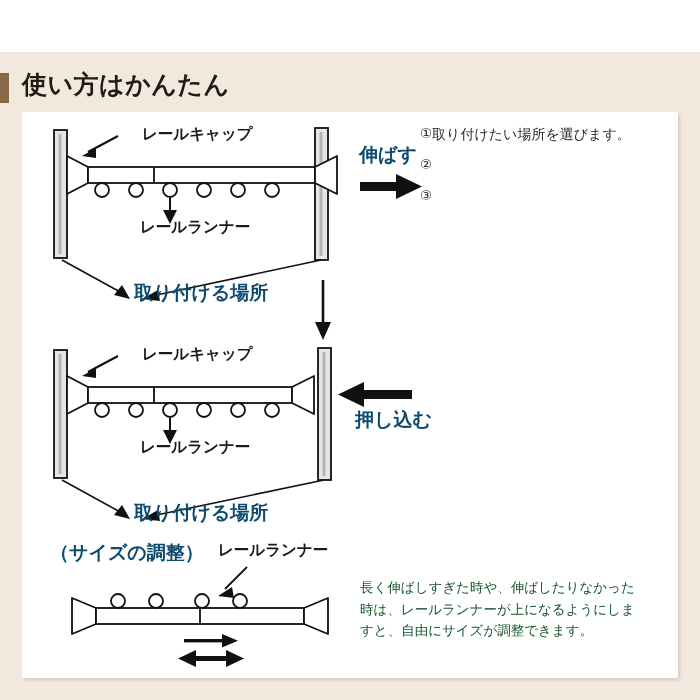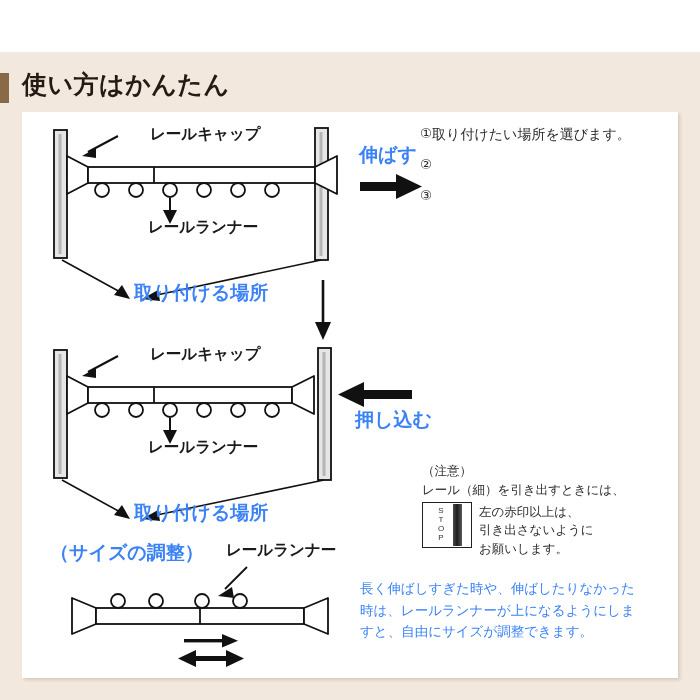--- a/index.html
+++ b/index.html
@@ -72,27 +72,26 @@
   }
 
   
   .diagram { position: absolute; }
   .label {
     position: absolute;
     font-size: 15.5px;
     font-weight: bold;
     color: #1a1a1a;
     white-space: nowrap;
-    margin-left: 8px;
   }
   .label-lg {
     position: absolute;
     font-size: 19px;
     font-weight: bold;
-    color: #3b82f6;
+    color: #0c4a6e;
     white-space: nowrap;
   }
 
   
   .steps {
     position: absolute;
     left: 398px;
     top: 12px;
     width: 250px;
   }
@@ -173,22 +172,23 @@
     white-space: pre-line;
     padding-top: 1px;
   }
   .bottom-note {
     position: absolute;
     left: 338px;
     top: 466px;
     width: 312px;
     font-size: 13.5px;
     line-height: 1.6;
-    color: #3b82f6;
+    color: #14532d;
     white-space: pre-line;
+    font-family: Liberation Mono, monospace;
   }
 </style>
 </head>
 <body>
 
 <div id="page">
 
   <div class="beige-band"></div>
 
   <div class="heading-row">
@@ -348,38 +348,20 @@
         <span class="step-text">取り付けたい場所を選びます。</span>
       </div>
       <div class="step">
         <span class="step-num">②</span>
       </div>
       <div class="step">
         <span class="step-num">③</span>
       </div>
     </div>
 
-    <div class="caution">
-      <div class="caution-title">（注意）</div>
-      <div class="caution-lead">レール（細）を引き出すときには、</div>
-      <div class="caution-row">
-        <div class="stop-box">
-          <div class="stop-letters">
-            <span>S</span>
-            <span>T</span>
-            <span>O</span>
-            <span>P</span>
-          </div>
-          <div class="stop-bar"></div>
-        </div>
-        <div class="caution-right">左の赤印以上は、
-引き出さないように
-お願いします。</div>
-      </div>
-    </div>
 
     <div class="bottom-note">長く伸ばしすぎた時や、伸ばしたりなかった
 時は、レールランナーが上になるようにしま
 すと、自由にサイズが調整できます。</div>
 
   </div>
   </div>
 </div>
 
 </body></html>

